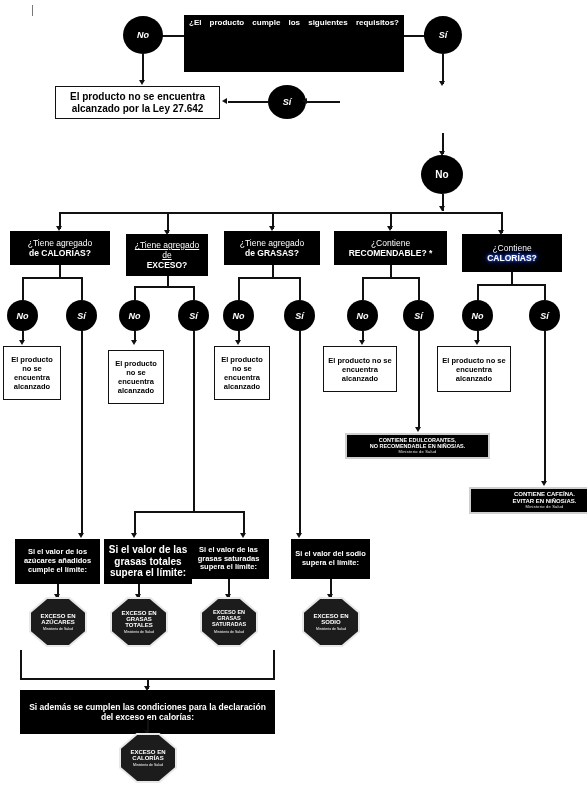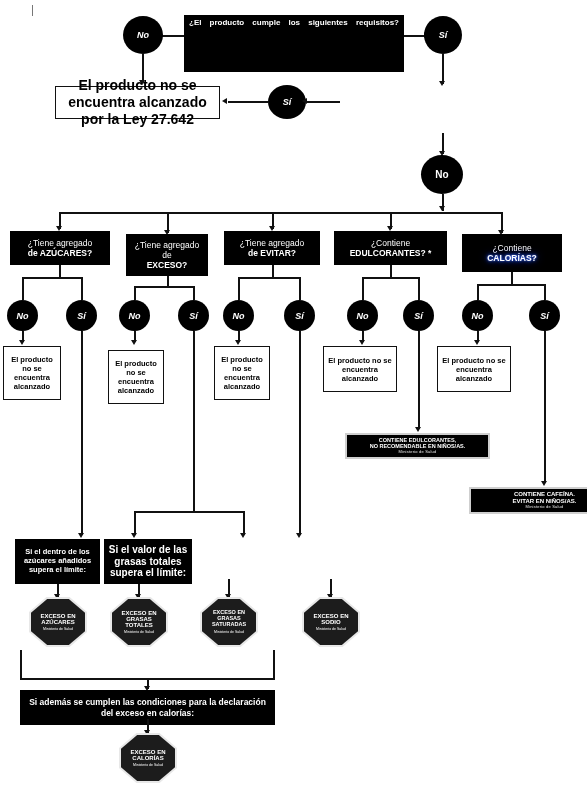--- a/index.html
+++ b/index.html
@@ -167,21 +167,21 @@
   <div class="arrow-r" style="left:424px; top:32px;"></div>
 
   <div class="node circle" style="left:424px; top:16px; width:38px; height:38px;">Sí</div>
 
   <div class="line vline" style="left:142px; top:54px; height:28px;"></div>
   <div class="arrow-d" style="left:139px; top:80px;"></div>
 
   <div class="line vline" style="left:442px; top:54px; height:30px;"></div>
   <div class="arrow-d" style="left:439px; top:81px;"></div>
 
-  <div class="node whitebox" style="left:55px; top:86px; width:165px; height:33px; font-size:14px;">El producto no se encuentra alcanzado por la Ley 27.642</div>
+  <div class="node whitebox" style="left:55px; top:86px; width:165px; height:33px; font-size:10px;">El producto no se encuentra alcanzado por la Ley 27.642</div>
 
   <div class="node circle" style="left:268px; top:85px; width:38px; height:34px;">Sí</div>
 
   <div class="line hline" style="left:228px; top:101px; width:40px;"></div>
   <div class="arrow-l" style="left:222px; top:98px;"></div>
 
   <div class="line hline" style="left:306px; top:101px; width:34px;"></div>
   <div class="arrow-l" style="left:302px; top:98px;"></div>
 
 
@@ -204,36 +204,36 @@
   <div class="arrow-d" style="left:269px; top:226px;"></div>
 
   <div class="line vline" style="left:390px; top:212px; height:17px;"></div>
   <div class="arrow-d" style="left:387px; top:226px;"></div>
 
   <div class="line vline" style="left:501px; top:212px; height:21px;"></div>
   <div class="arrow-d" style="left:498px; top:230px;"></div>
 
   <div class="node blackbox" style="left:10px; top:231px; width:100px; height:34px; font-size:8.5px; flex-direction:column;">
     <div style="font-weight:normal;">¿Tiene agregado</div>
-    <div>de AZÚCARES?</div>
+    <div>de CALORÍAS?</div>
   </div>
 
   <div class="node blackbox" style="left:126px; top:234px; width:82px; height:42px; font-size:8.5px; flex-direction:column;">
-    <div style="font-weight:normal;">¿Tiene agregado de</div>
+    <div style="font-weight:normal;text-decoration:underline;">¿Tiene agregado de</div>
     <div>EXCESO?</div>
   </div>
 
   <div class="node blackbox" style="left:224px; top:231px; width:96px; height:34px; font-size:8.5px; flex-direction:column;">
     <div style="font-weight:normal;">¿Tiene agregado</div>
-    <div>de EVITAR?</div>
+    <div>de GRASAS?</div>
   </div>
 
   <div class="node blackbox" style="left:334px; top:231px; width:113px; height:34px; font-size:8.5px; flex-direction:column;">
     <div style="font-weight:normal;">¿Contiene</div>
-    <div>EDULCORANTES? *</div>
+    <div>RECOMENDABLE? *</div>
   </div>
 
   <div class="node blackbox" style="left:462px; top:234px; width:100px; height:38px; font-size:8.5px; flex-direction:column;">
     <div style="font-weight:normal;">¿Contiene</div>
     <div class="cafeina-glow">CALORÍAS?</div>
   </div>
 
   <div class="line vline" style="left:59px; top:265px; height:12px;"></div>
   <div class="line hline" style="left:22px; top:277px; width:60px;"></div>
   <div class="line vline" style="left:22px; top:277px; height:23px;"></div>
@@ -316,25 +316,27 @@
   <div class="line vline" style="left:193px; top:331px; height:180px;"></div>
   <div class="line hline" style="left:134px; top:511px; width:110px;"></div>
   <div class="line vline" style="left:134px; top:511px; height:24px;"></div>
   <div class="arrow-d" style="left:131px; top:533px;"></div>
   <div class="line vline" style="left:243px; top:511px; height:24px;"></div>
   <div class="arrow-d" style="left:240px; top:533px;"></div>
 
   <div class="line vline" style="left:299px; top:331px; height:204px;"></div>
   <div class="arrow-d" style="left:296px; top:533px;"></div>
 
-  <div class="node blackbox" style="left:15px; top:539px; width:85px; height:45px; font-size:7.5px;">Si el dentro de los azúcares añadidos supera el límite:</div>
+  <div class="node blackbox" style="left:15px; top:539px; width:85px; height:45px; font-size:7.5px;">Si el valor de los azúcares añadidos cumple el límite:</div>
 
   <div class="node blackbox" style="left:104px; top:539px; width:88px; height:45px; font-size:10px;">Si el valor de las grasas totales supera el límite:</div>
 
-
+  <div class="node blackbox" style="left:188px; top:539px; width:81px; height:40px; font-size:7.5px;">Si el valor de las grasas saturadas supera el límite:</div>
+
+  <div class="node blackbox" style="left:291px; top:539px; width:79px; height:40px; font-size:7.5px;">Si el valor del sodio supera el límite:</div>
 
   <div class="line vline" style="left:57px; top:584px; height:13px;"></div>
   <div class="arrow-d" style="left:54px; top:594px;"></div>
 
   <div class="line vline" style="left:138px; top:584px; height:13px;"></div>
   <div class="arrow-d" style="left:135px; top:594px;"></div>
 
   <div class="line vline" style="left:228px; top:579px; height:18px;"></div>
   <div class="arrow-d" style="left:225px; top:594px;"></div>
 
@@ -368,21 +370,21 @@
     <div>SODIO</div>
     <div class="mini">Ministerio de Salud</div>
   </div>
 
   <div class="line vline" style="left:20px; top:650px; height:29px;"></div>
   <div class="line vline" style="left:273px; top:650px; height:29px;"></div>
   <div class="line hline" style="left:20px; top:678px; width:255px;"></div>
   <div class="line vline" style="left:147px; top:678px; height:11px;"></div>
   <div class="arrow-d" style="left:144px; top:686px;"></div>
 
-  <div class="node blackbox" style="left:20px; top:690px; width:255px; height:35px; font-size:8.5px;">Si además se cumplen las condiciones para la declaración del exceso en calorías:</div>
+  <div class="node blackbox" style="left:20px; top:690px; width:255px; height:44px; font-size:8.5px;">Si además se cumplen las condiciones para la declaración del exceso en calorías:</div>
 
   <div class="line vline" style="left:147px; top:719px; height:14px;"></div>
   <div class="arrow-d" style="left:144px; top:730px;"></div>
 
   <div class="seal-wrap" style="left:119px; top:733px; width:58px; height:50px;"></div>
   <div class="seal" style="left:121px; top:735px; width:54px; height:46px; font-size:6px;">
     <div>EXCESO EN</div>
     <div>CALORÍAS</div>
     <div class="mini">Ministerio de Salud</div>
   </div>

